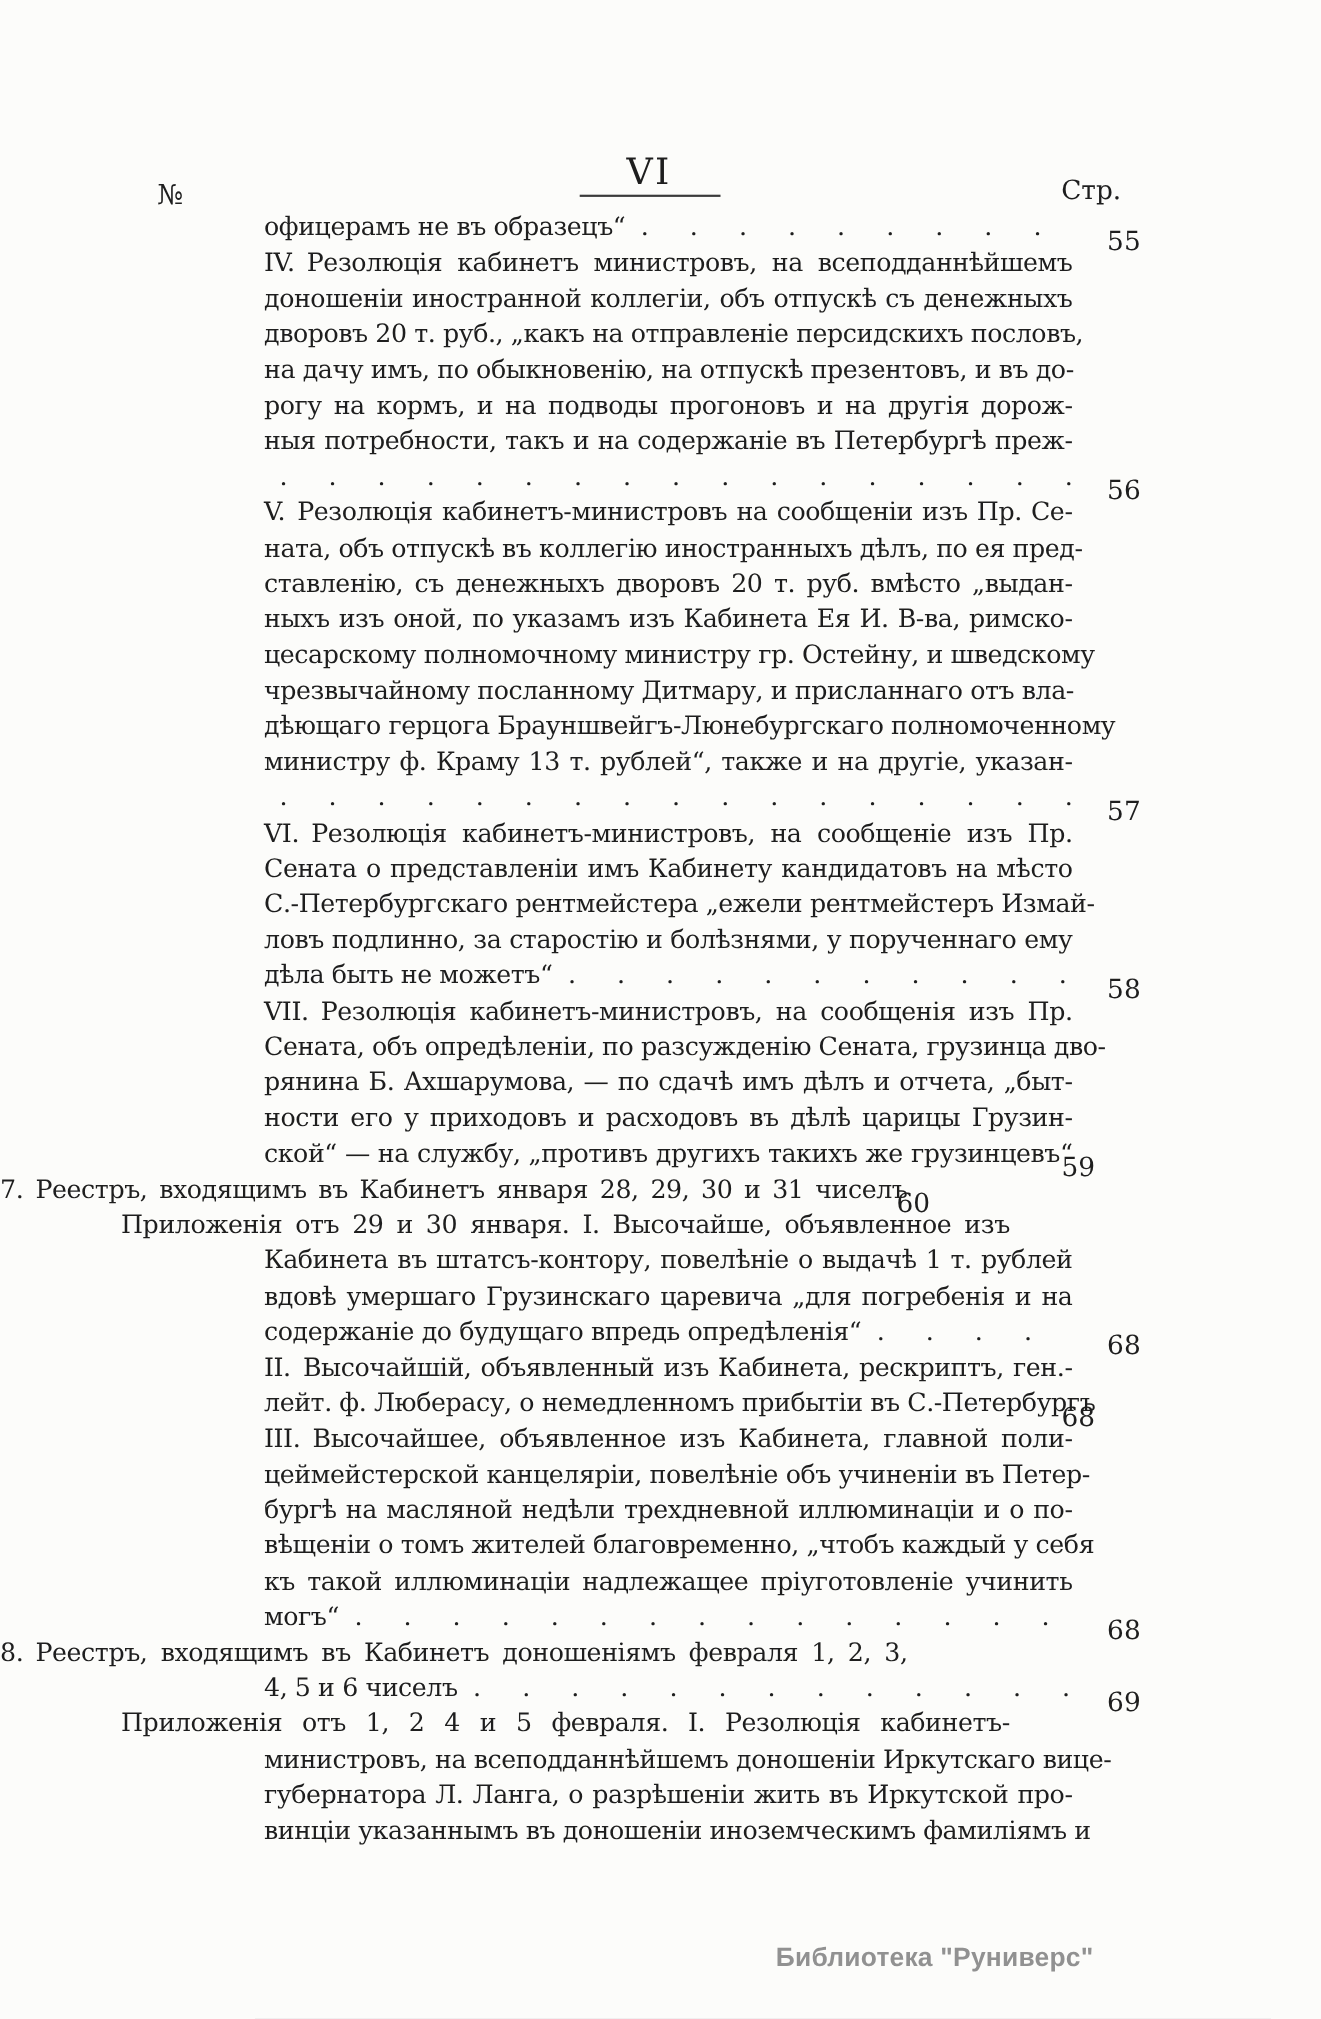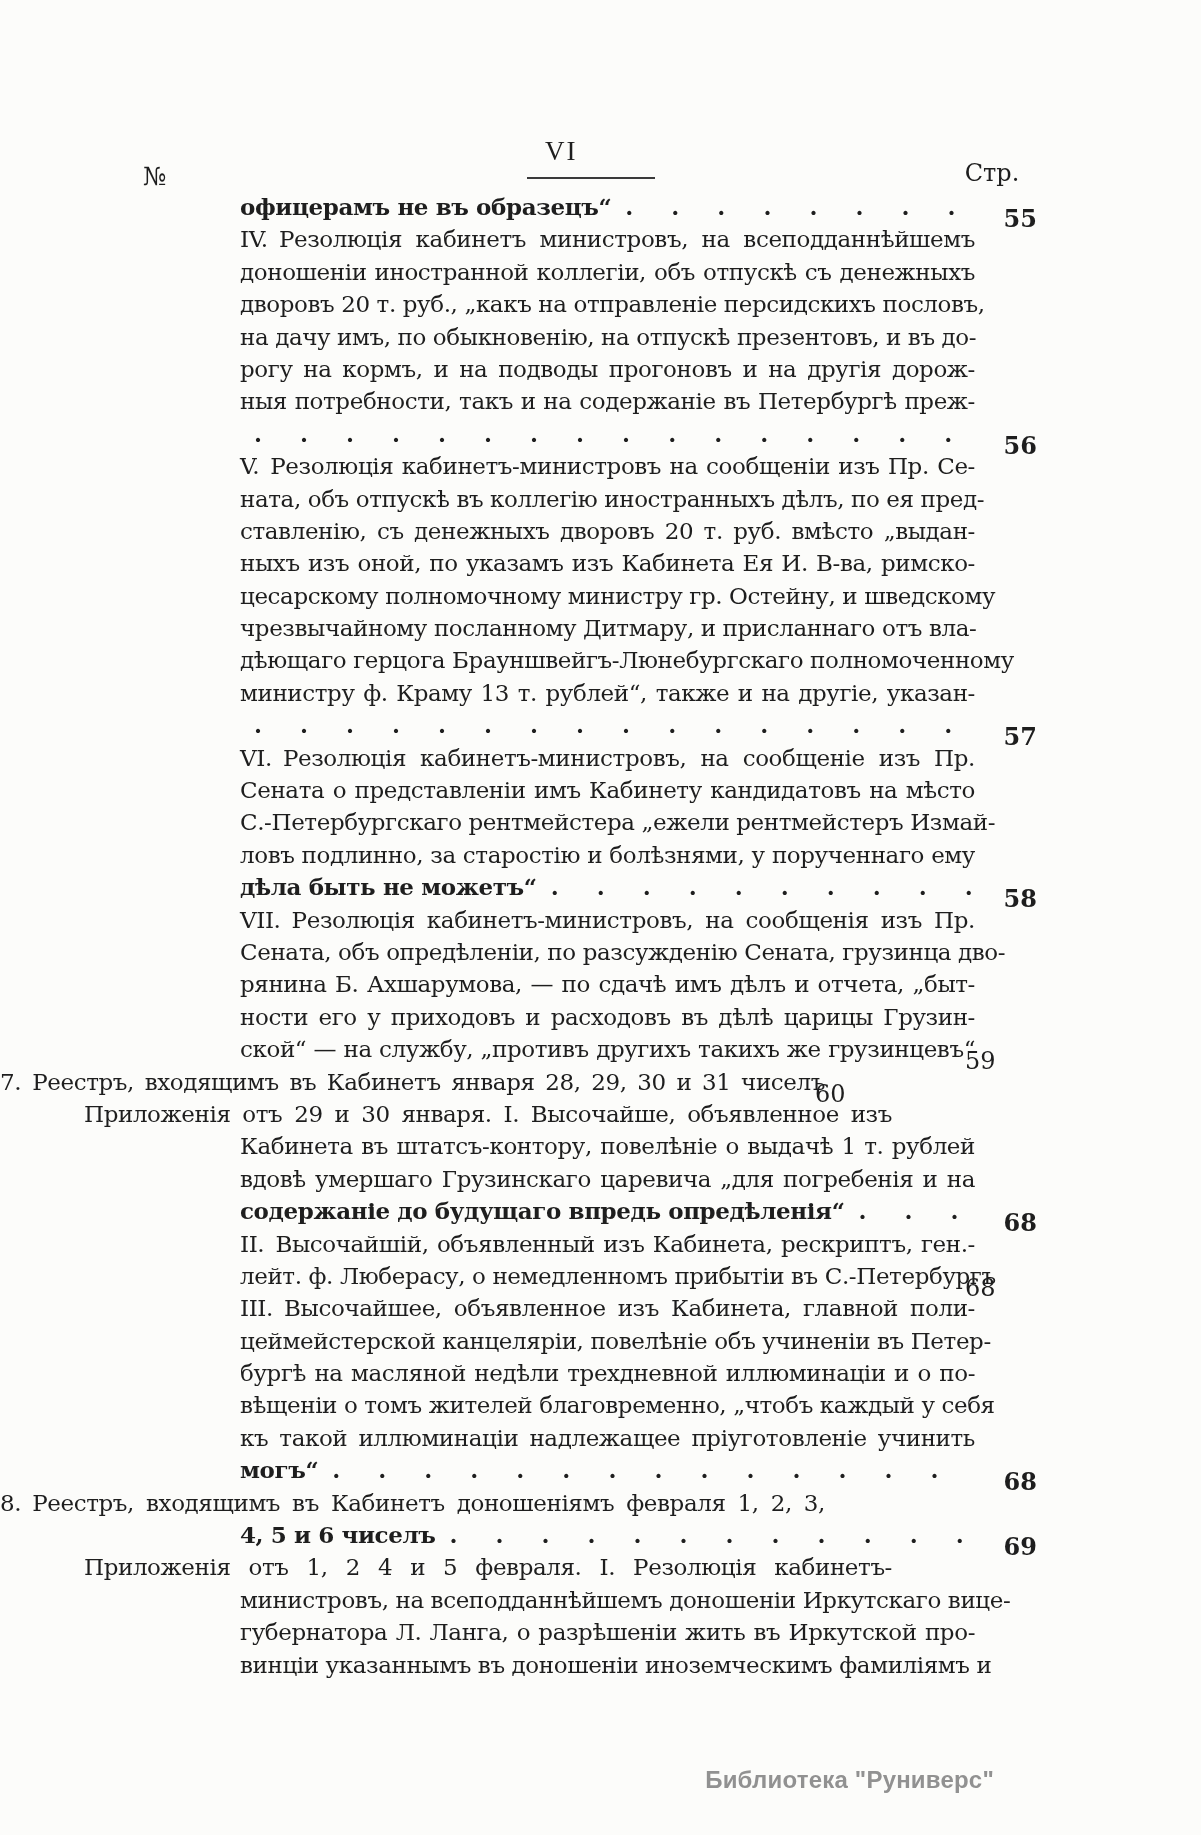--- a/index.html
+++ b/index.html
@@ -6,37 +6,37 @@
   .scan-page{
     position:relative;
     width:1201px;height:1835px;
     background:#fcfcfa;
     overflow:hidden;
     font-family:"DejaVu Serif", serif;
     color:#1e1e1e;
   }
   .folio{
     position:absolute;left:545px;top:136px;width:90px;
-    font-size:27px;letter-spacing:2px;font-family:Liberation Serif, serif;
+    text-align:center;font-size:33px;letter-spacing:2px;
   }
   .folio-rule{
     position:absolute;left:527px;top:177px;width:128px;height:2px;
     background:#3a3a3a;
   }
   .col-num{position:absolute;left:143px;top:162px;font-size:25px;}
   .col-str{position:absolute;left:947px;top:159px;width:90px;text-align:center;font-size:24px;}
   .toc{position:absolute;left:0;top:191px;width:1201px;letter-spacing:-0.4px;}
   .line{
     position:relative;height:32.4px;line-height:32.4px;font-size:23px;
   }
   .line.i0{width:825px;}
-  .line.i1{margin-left:84px;width:808px;}
+  .line.i1{margin-left:110px;width:808px;}
   .line.i2{margin-left:240px;width:735px;}
   .line.just{text-align:justify;text-align-last:justify;text-justify:inter-word;}
-  .line.lead{display:flex;align-items:flex-start;font-weight:bold;}
+  .line.lead{display:flex;align-items:flex-start;}
   .line .t{white-space:pre;flex:0 0 auto;}
   .line .dots{
     flex:1 1 auto;overflow:hidden;white-space:nowrap;
     letter-spacing:15px;padding-left:14px;font-size:23px;
   }
   .line .pg{
     position:absolute;top:12px;right:-62px;width:72px;
     text-align:right;letter-spacing:0;font-size:24px;
   }
   .footer{

